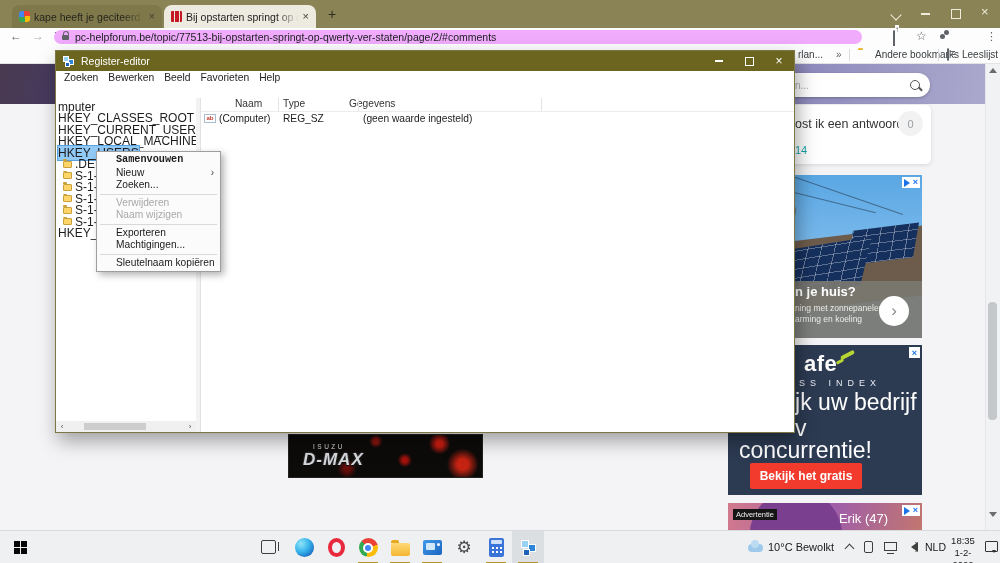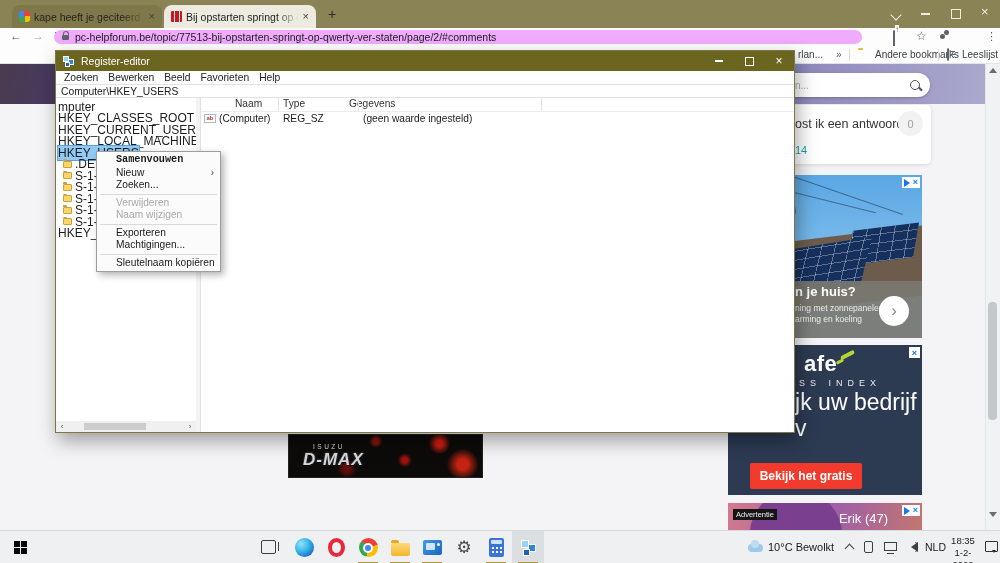--- a/index.html
+++ b/index.html
@@ -304,20 +304,21 @@
     </div>
 
     <div class="ad-index">
       <div class="ai-x">×</div>
       <div class="ai-logo">afe</div>
       <div class="ai-sw1"></div>
       <div class="ai-sw2"></div>
       <div class="ai-tag">SS INDEX</div>
       <div class="ai-l1">ijk uw bedrijf</div>
       <div class="ai-l2">v</div>
+      <div class="ai-l3">concurrentie!</div>
       <div class="ai-btn">Bekijk het gratis</div>
     </div>
 
     <div class="ad-dating">
       <span class="ad-label">Advertentie</span>
       <span class="ad-name">Erik (47)</span>
       <div class="adchoices">
         <span class="adc-tri"></span>
         <span class="adc-x">×</span>
       </div>
@@ -350,23 +351,20 @@
         </span>
       <span class="reg-btn" style="font-size:12px;">×</span>
     </div>
     <div class="reg-menubar">
         <span class="rmenu">Zoeken</span>
         <span class="rmenu">Bewerken</span>
         <span class="rmenu">Beeld</span>
         <span class="rmenu">Favorieten</span>
         <span class="rmenu">Help</span>
       </div>
-    <div class="reg-address">
-      <span>Computer\HKEY_USERS</span>
-    </div>
 
     <div class="tree-pane" style="padding-top:3px;box-sizing:border-box;">
         <div class="trow">
           <span class="tlabel">mputer</span>
         </div>
         <div class="trow">
           <span class="tlabel">HKEY_CLASSES_ROOT</span>
         </div>
         <div class="trow">
           <span class="tlabel">HKEY_CURRENT_USER</span>

